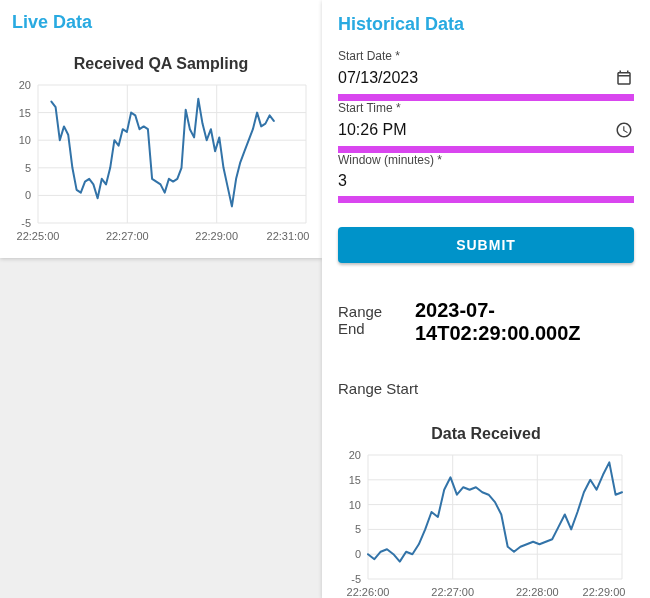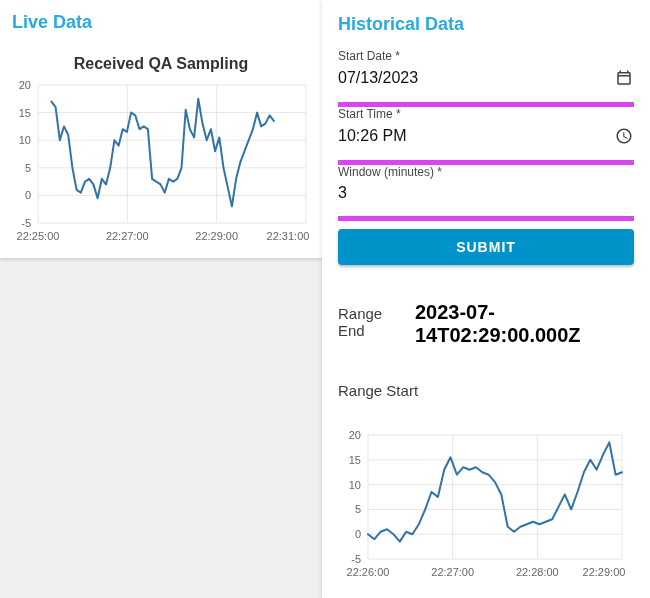--- a/index.html
+++ b/index.html
@@ -15,28 +15,28 @@
   .live-card { padding:12px 8px 10px 8px; height:258px; }
   .right-col { flex:1; padding:14px 16px; }
   .panel-heading { font-size:18px; font-weight:bold; color:#29aae1; }
   .live-card .panel-heading { padding-left:4px; }
   .chart-block { margin-top:22px; }
   .chart-title { text-align:center; font-size:16px; font-weight:bold; color:#333333; margin-bottom:4px; }
   .chart-canvas { width:100%; display:block; }
   .field { }
   .right-col .panel-heading { margin-bottom:14px; }
   .field-label { display:block; font-size:12px; color:#474747; }
-  .input-row { display:flex; align-items:center; border-bottom:5px solid #d946ef; padding:5px 0 14px 0; }
+  .input-row { display:flex; align-items:center; border-bottom:7px solid #d946ef; padding:5px 0 6px 0; }
   .field-input {
     flex:1; border:none; outline:none; background:transparent;
     font-size:16px; color:#111111; font-family:inherit;
   }
   .field-icon { width:20px; height:20px; display:flex; align-items:center; justify-content:center; cursor:pointer; }
   .submit-btn {
-    margin-top:8px; width:100%; height:36px;
+    margin-top:24px; width:100%; height:36px;
     background:#0093c9; color:#ffffff;
     border:none; border-radius:4px;
     font-family:inherit; font-size:14px; font-weight:bold; letter-spacing:1px;
     box-shadow:0 2px 3px rgba(0,0,0,0.25);
     cursor:pointer;
   }
   .range-row { margin-top:36px; display:flex; align-items:baseline; gap:10px; font-size:15px; color:#3c3c3c; }
   .range-row + .range-row { margin-top:35px; }
   .range-value { font-weight:bold; color:#000000; font-size:20px; }
   .historical-chart-block { margin-top:28px; }
@@ -117,20 +117,21 @@
     <div class="range-row">
       <span class="range-label">Range End</span>
       <span class="range-value">2023-07-14T02:29:00.000Z</span>
     </div>
 
     <div class="range-row">
       <span class="range-label">Range Start</span>
     </div>
 
     <div class="chart-block historical-chart-block">
+      <div class="chart-title">Data Received</div>
       <div class="chart-canvas" style="height:162px"><svg xmlns="http://www.w3.org/2000/svg" width="292" height="162" font-family="Liberation Sans, sans-serif">
             <line x1="30" y1="132.0" x2="284" y2="132.0" stroke="#e5e5e5" stroke-width="1"></line>
             <text x="23" y="136" text-anchor="end" font-size="11" fill="#666">-5</text>
             <line x1="30" y1="107.2" x2="284" y2="107.2" stroke="#e5e5e5" stroke-width="1"></line>
             <text x="23" y="111.2" text-anchor="end" font-size="11" fill="#666">0</text>
             <line x1="30" y1="82.4" x2="284" y2="82.4" stroke="#e5e5e5" stroke-width="1"></line>
             <text x="23" y="86.4" text-anchor="end" font-size="11" fill="#666">5</text>
             <line x1="30" y1="57.6" x2="284" y2="57.6" stroke="#e5e5e5" stroke-width="1"></line>
             <text x="23" y="61.6" text-anchor="end" font-size="11" fill="#666">10</text>
             <line x1="30" y1="32.8" x2="284" y2="32.8" stroke="#e5e5e5" stroke-width="1"></line>

